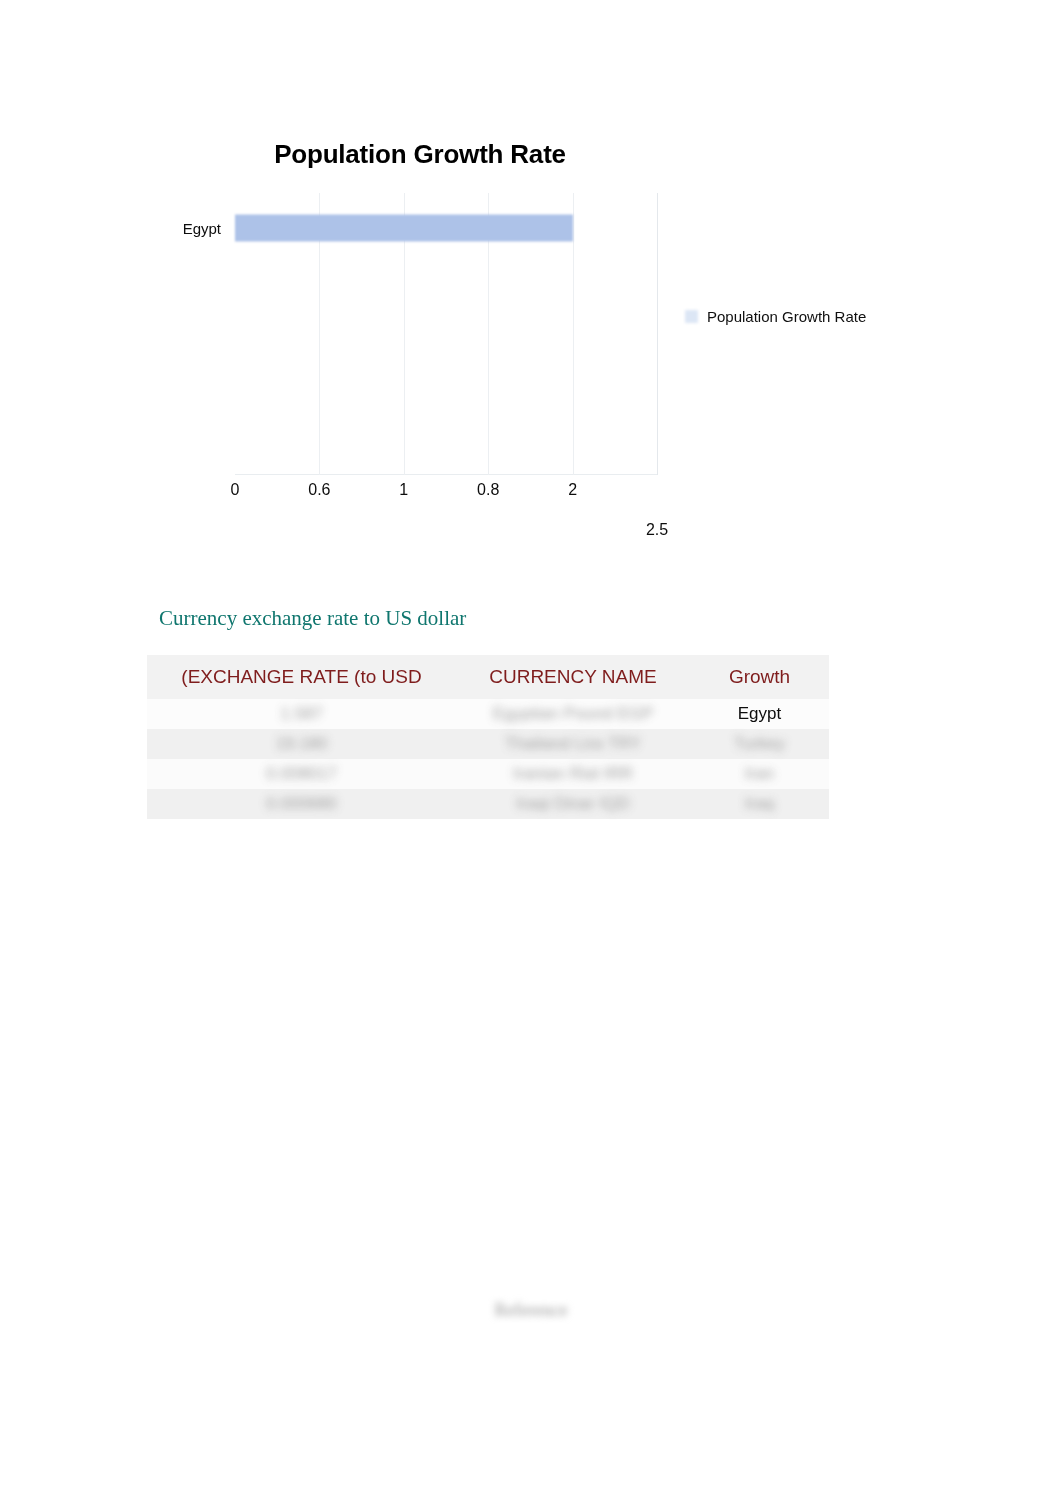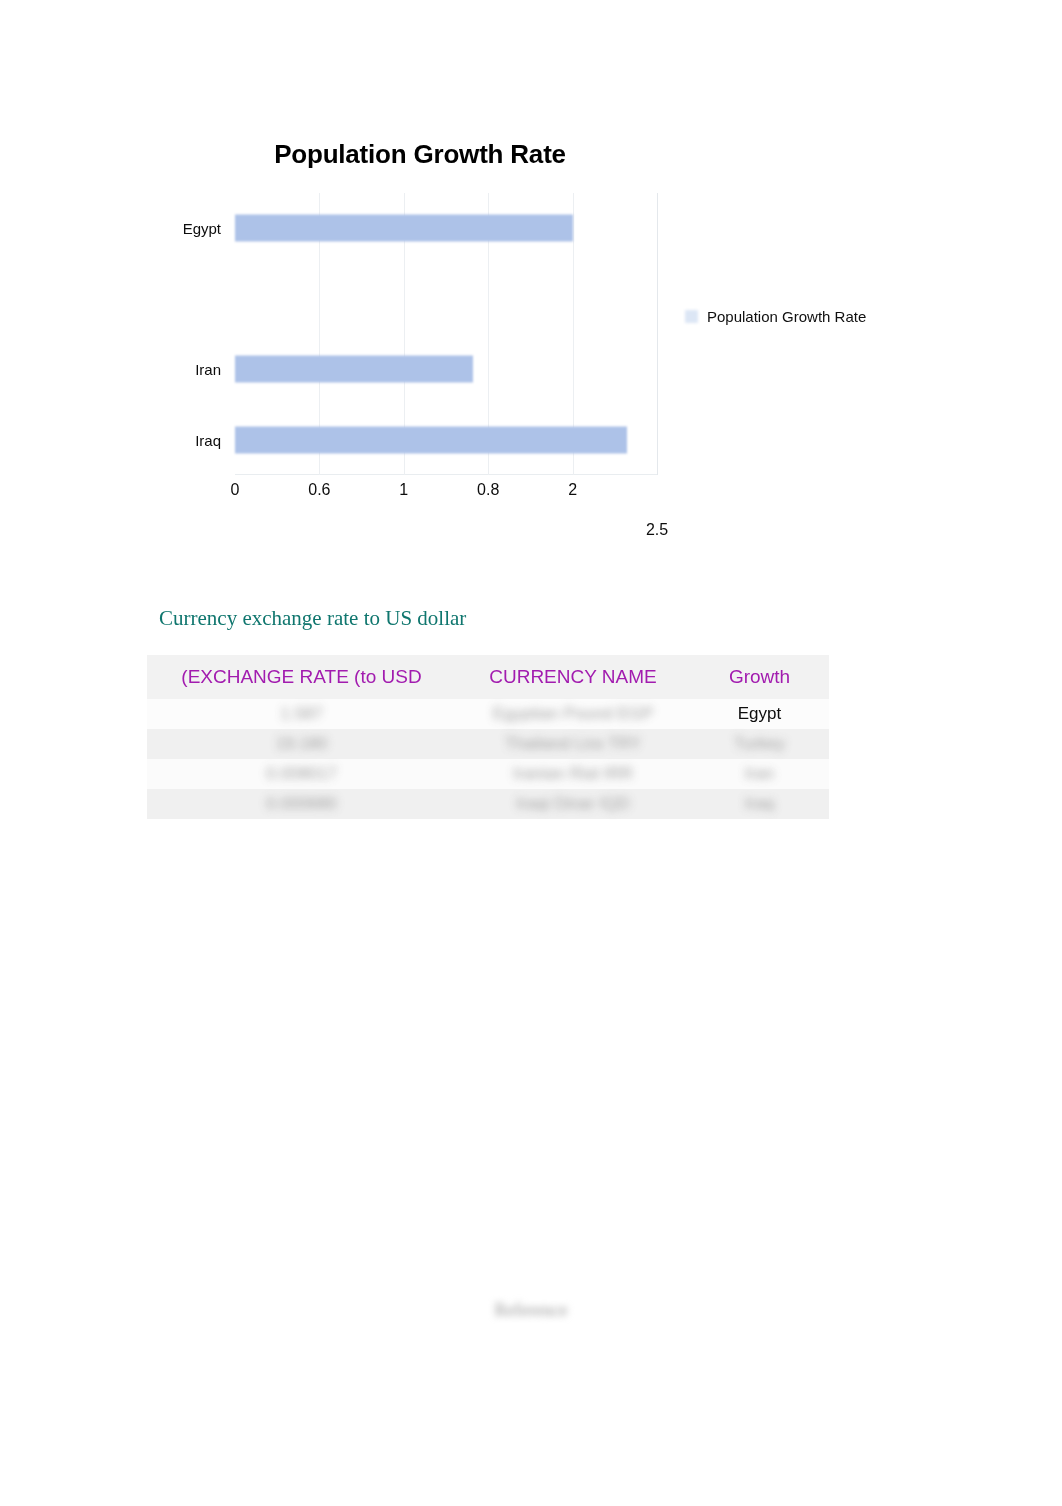--- a/index.html
+++ b/index.html
@@ -172,21 +172,21 @@
   #currency-table th,
   #currency-table td {
     padding: 0 12px;
     border: none;
     font-weight: normal;
     vertical-align: middle;
   }
   #currency-table thead tr { height: 44px; }
   .th-text {
     font-size: 19px;
-    color: #a21caf;
+    color: #7f1d1d;
     display: block;
     line-height: 1.15;
   }
   .col-rate   { width: 285px; text-align: center; }
   .col-name   { width: 210px; text-align: center; }
   .col-country{ width: 115px; text-align: center; }
 
   #currency-table tbody tr:nth-child(odd)  { background: #fbfbfb; }
   #currency-table tbody tr:nth-child(even) { background: #f0f0f0; }
   #currency-table tbody tr:first-child     { background: #fcfcfc; }
@@ -231,32 +231,20 @@
       <div id="plot-baseline"></div>
     <div class="gridline-v" style="left: 84.4px;"></div>
         <div class="gridline-v" style="left: 168.8px;"></div>
         <div class="gridline-v" style="left: 253.2px;"></div>
         <div class="gridline-v" style="left: 337.6px;"></div>
         <div class="bar-row" style="top: 0px; height: 70.5px;">
           <div class="bar-track">
             <div class="bar-fill" style="width: 337.6px; background: rgb(173, 194, 232);"></div>
           </div>
           <div class="cat-label">Egypt</div>
-        </div>
-        <div class="bar-row" style="top: 141px; height: 70.5px;">
-          <div class="bar-track">
-            <div class="bar-fill" style="width: 238.008px; background: rgb(173, 194, 232);"></div>
-          </div>
-          <div class="cat-label">Iran</div>
-        </div>
-        <div class="bar-row" style="top: 211.5px; height: 70.5px;">
-          <div class="bar-track">
-            <div class="bar-fill" style="width: 391.616px; background: rgb(173, 194, 232);"></div>
-          </div>
-          <div class="cat-label">Iraq</div>
         </div>
       </div>
 
     <div id="x-axis">
         <div class="tick-label" style="left: 0px;">0</div>
         <div class="tick-label" style="left: 84.4px;">0.6</div>
         <div class="tick-label" style="left: 168.8px;">1</div>
         <div class="tick-label" style="left: 253.2px;">0.8</div>
         <div class="tick-label" style="left: 337.6px;">2</div>
         <div class="tick-label" style="left: 422px; margin-top: 40px;">2.5</div>

